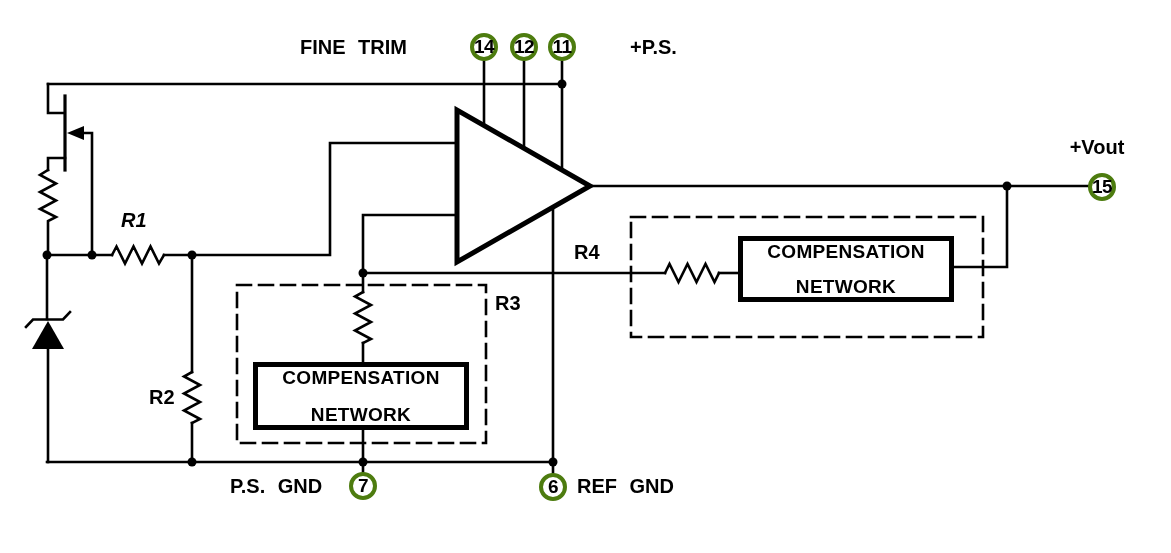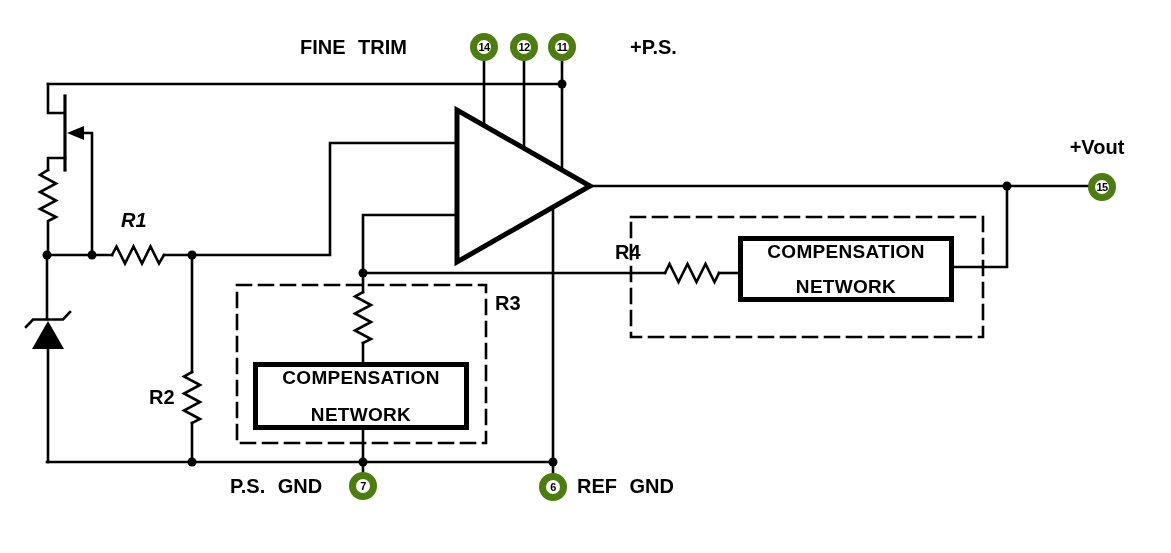--- a/index.html
+++ b/index.html
@@ -27,28 +27,28 @@
     font-size: 20px;
     line-height: 22px;
     white-space: pre;
     color: #000;
   }
   .lbl.spread { word-spacing: 7px; }
   .pin-circle {
     position: absolute;
     box-sizing: border-box;
     width: 28px; height: 28px;
-    border: 7px solid #4d7c0f;
+    border: 4px solid #4d7c0f;
     border-radius: 50%;
     background: #fff;
     display: flex;
     align-items: center;
     justify-content: center;
     font-weight: 700;
-    font-size: 11px;
+    font-size: 19px;
     letter-spacing: -0.5px;
   }
   .comp-box {
     position: absolute;
     box-sizing: border-box;
     border: 5px solid #000;
     background: #fff;
     display: flex;
     flex-direction: column;
     align-items: center;
@@ -138,21 +138,21 @@
       </g>
     </g>
   </svg>
 
   <div class="lbl spread" style="left:300px; top:36px; width:162px; text-align:left;">FINE TRIM</div>
   <div class="lbl" style="left:587px; top:36px;margin-left:43px;">+P.S.</div>
   <div class="lbl" style="left:1040px; top:136px; width:114px; text-align:center;">+Vout</div>
   <div class="lbl" style="left:121px; top:209px;font-style:italic;">R1</div>
   <div class="lbl" style="left:149px; top:386px;">R2</div>
   <div class="lbl" style="left:495px; top:292px;">R3</div>
-  <div class="lbl" style="left:615px; top:241px;">R4</div>
+  <div class="lbl" style="left:574px; top:241px;">R4</div>
   <div class="lbl spread" style="left:230px; top:475px; width:112px; ">P.S. GND</div>
   <div class="lbl spread" style="left:577px; top:475px;">REF GND</div>
 
   <div class="pin-circle" style="left:470px; top:33px;">14</div>
   <div class="pin-circle" style="left:510px; top:33px;">12</div>
   <div class="pin-circle" style="left:548px; top:33px;">11</div>
   <div class="pin-circle" style="left:1088px; top:173px;">15</div>
   <div class="pin-circle" style="left:349px; top:472px;">7</div>
   <div class="pin-circle" style="left:539px; top:473px;">6</div>
 

